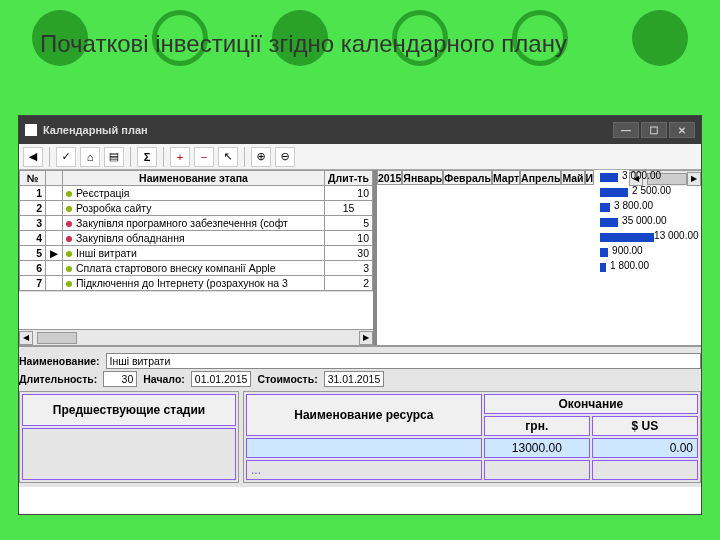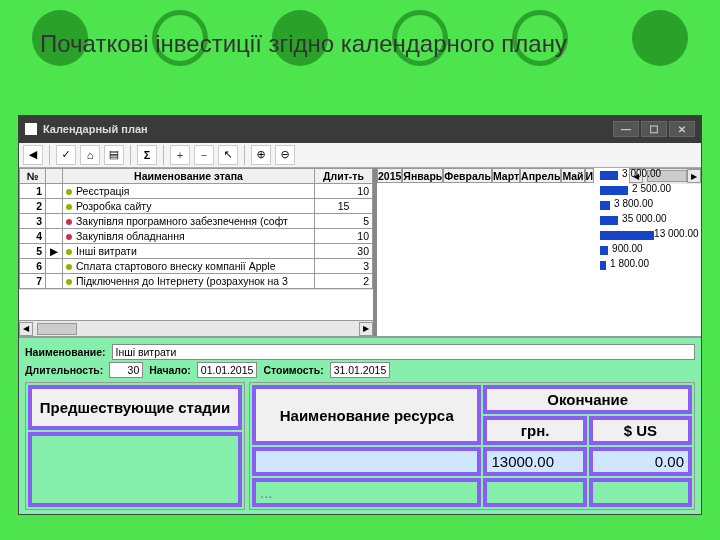--- a/index.html
+++ b/index.html
@@ -44,27 +44,27 @@
   .marker { display:inline-block; width:10px; text-align:center; }
   .year-hdr { text-align:center; font-weight:bold; border:1px solid #999; background:#f0f0f0; height:15px; font-size:10.5px; line-height:15px; }
   .month-hdr { display:flex; }
   .month-hdr div { flex:1; border:1px solid #999; background:#f0f0f0; font-weight:bold; text-align:center; font-size:10.5px; height:15px; line-height:15px; }
   .gantt-rows { position:relative; }
   .gantt-row { height:15px; border-bottom:1px solid #eee; position:relative;text-decoration:underline; }
   .bar { position:absolute; top:3px; height:9px; background:#1745c8; }
   .bar-label { position:absolute; top:0; font-size:10px; white-space:nowrap; }
   .hscroll { height:16px; background:#e8e8e8; border-top:1px solid #999; display:flex; align-items:center; }
   .hscroll .thumb { width:40px; height:12px; background:#ccc; border:1px solid #999; margin-left:4px; }
-  .details { padding:4px 6px; border-top:1px solid #999; background:#86efac; }
+  .details { padding:4px 0; border-top:1px solid #999; background:#e5e5e5; }
   .row-line { display:flex; align-items:center; gap:6px; margin:2px 0; font-size:10.5px; }
   .lbl { font-weight:bold; }
   .field { border:1px solid #888; background:#fff; padding:1px 3px; font-size:10.5px; }
   .sub-grid { display:flex; margin-top:4px; }
   .sub-col { border:1px solid #999; }
-  .sub-col th, .sub-col td { border:4px solid #8b5cf6; padding:2px 4px; font-size:15px; }
+  .sub-col th, .sub-col td { border:1px solid #8b5cf6; padding:2px 4px; font-size:12px; }
   .sub-col th { background:#f0f0f0; font-weight:bold; text-align:center; }
   .blue-row td { background:#cfe6ff; }
   .arrow-btn { width:14px; height:14px; background:#e8e8e8; border:1px solid #999; display:flex; align-items:center; justify-content:center; font-size:8px; }
 </style>
 </head>
 <body>
 
 <div class="circles">
   <div class="circle solid"></div>
   <div class="circle hollow"></div>
@@ -105,21 +105,21 @@
   </div>
 
   <div class="split">
     <div class="left-pane">
       <table class="grid">
         <tbody>
             <tr>
           <th class="numcol">№</th>
           <th style="width:14px"></th>
           <th>Наименование этапа</th>
-          <th style="width:58px">Длит-ть</th>
+          <th style="width:48px">Длит-ть</th>
         </tr>
         </tbody>
           <tbody id="stage-body">
             <tr>
               <td class="numcol">1</td>
               <td><span class="marker"></span></td>
               <td><span class="dot" style="background:#8ab800"></span>Реєстрація</td>
               <td style="text-align:right">10</td>
             </tr>
             <tr>
@@ -248,21 +248,21 @@
             <tr>
           <th rowspan="2" style="width:200px">Наименование ресурса</th>
           <th colspan="2">Окончание</th>
         </tr>
         <tr>
           <th style="width:90px">грн.</th>
           <th style="width:90px">$ US</th>
         </tr>
         <tr class="blue-row">
           <td></td>
-          <td style="text-align:left">13000.00</td>
+          <td style="text-align:center">13000.00</td>
           <td style="text-align:right">0.00</td>
         </tr>
         <tr>
           <td style="color:#66c">...</td>
           <td></td>
               <td></td>
         </tr>
       </tbody>
         </table>
     </div>

